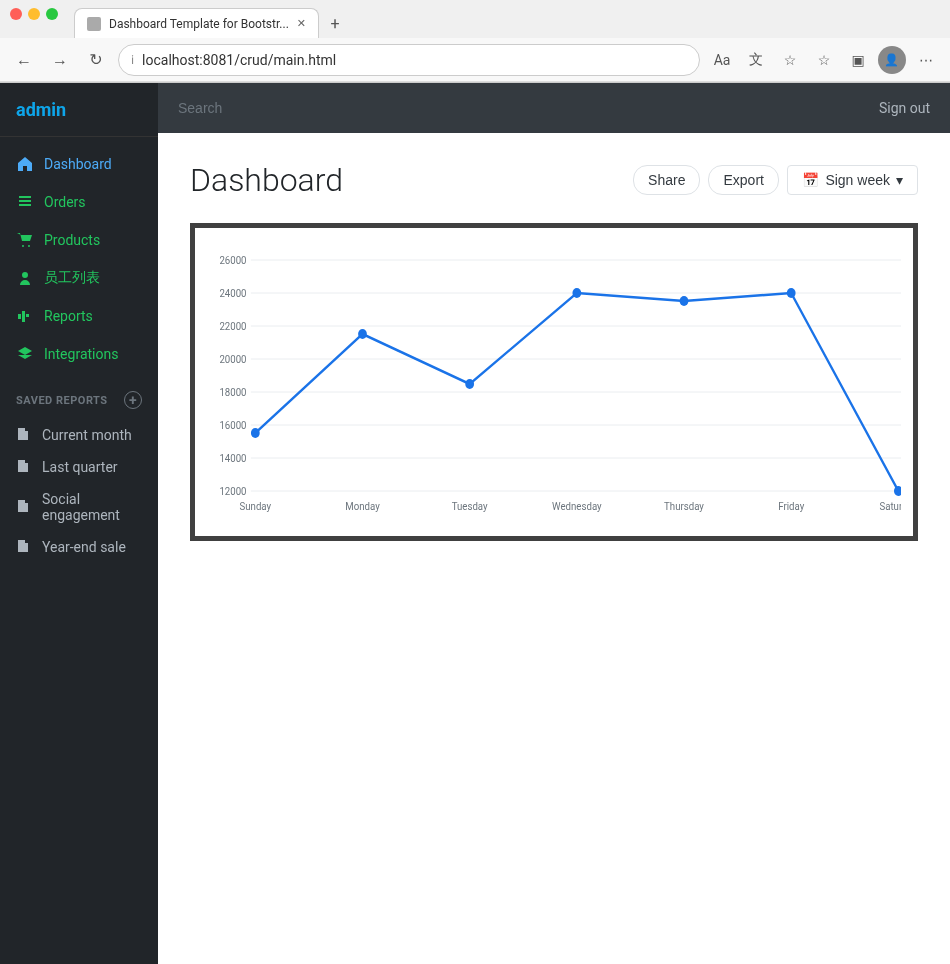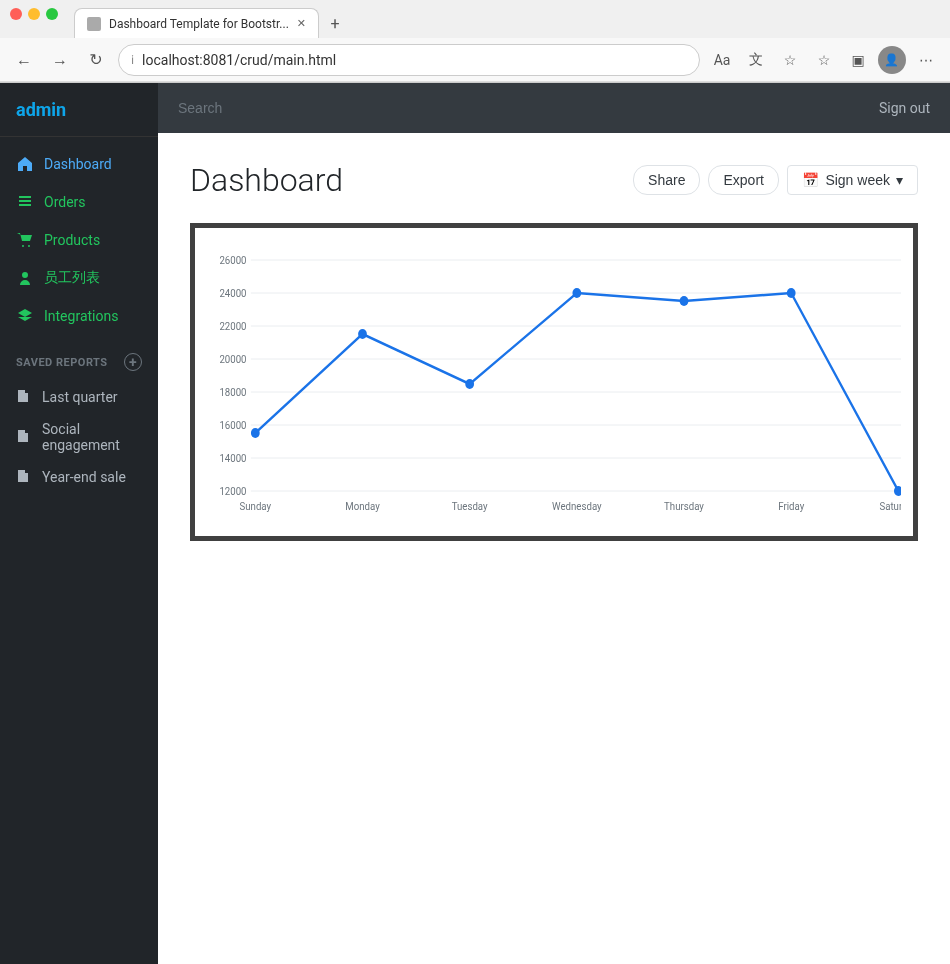--- a/index.html
+++ b/index.html
@@ -138,37 +138,53 @@
 
       <div class="nav-item">
         <span class="nav-icon">
           <svg width="16" height="16" viewBox="0 0 16 16" fill="currentColor">
               <path d="M8 8a3 3 0 1 0 0-6 3 3 0 0 0 0 6zm5 7H3a5 5 0 0 1 10 0z"></path>
             </svg>
         </span>
         <span>员工列表</span>
       </div>
 
+      <div class="nav-item">
+        <span class="nav-icon">
+          <svg width="16" height="16" viewBox="0 0 16 16" fill="currentColor">
+              <path d="M1 11h3V6H1zm4 3h3V3H5zm4-5h3v-3H9z"></path>
+            </svg>
+        </span>
+        <span>Reports</span>
+      </div>
 
       <div class="nav-item">
         <span class="nav-icon">
           <svg width="16" height="16" viewBox="0 0 16 16" fill="currentColor">
               <path d="M8 1L1 5l7 4 7-4-7-4zm-7 8l7 4 7-4M1 9l7 4 7-4"></path>
             </svg>
         </span>
         <span>Integrations</span>
       </div>
 
     </div>
 
     <div class="saved-reports-header">
       <span>SAVED REPORTS</span>
       <div class="add-btn">+</div>
     </div>
 
+    <div class="nav-item-report">
+      <span class="doc-icon">
+        <svg width="14" height="14" viewBox="0 0 14 14" fill="#adb5bd">
+            <path d="M2 1h7l3 3v9H2V1zm7 0v3h3"></path>
+          </svg>
+      </span>
+      <span>Current month</span>
+    </div>
     <div class="nav-item-report">
       <span class="doc-icon">
         <svg width="14" height="14" viewBox="0 0 14 14" fill="#adb5bd">
             <path d="M2 1h7l3 3v9H2V1zm7 0v3h3"></path>
           </svg>
       </span>
       <span>Last quarter</span>
     </div>
     <div class="nav-item-report">
       <span class="doc-icon">

